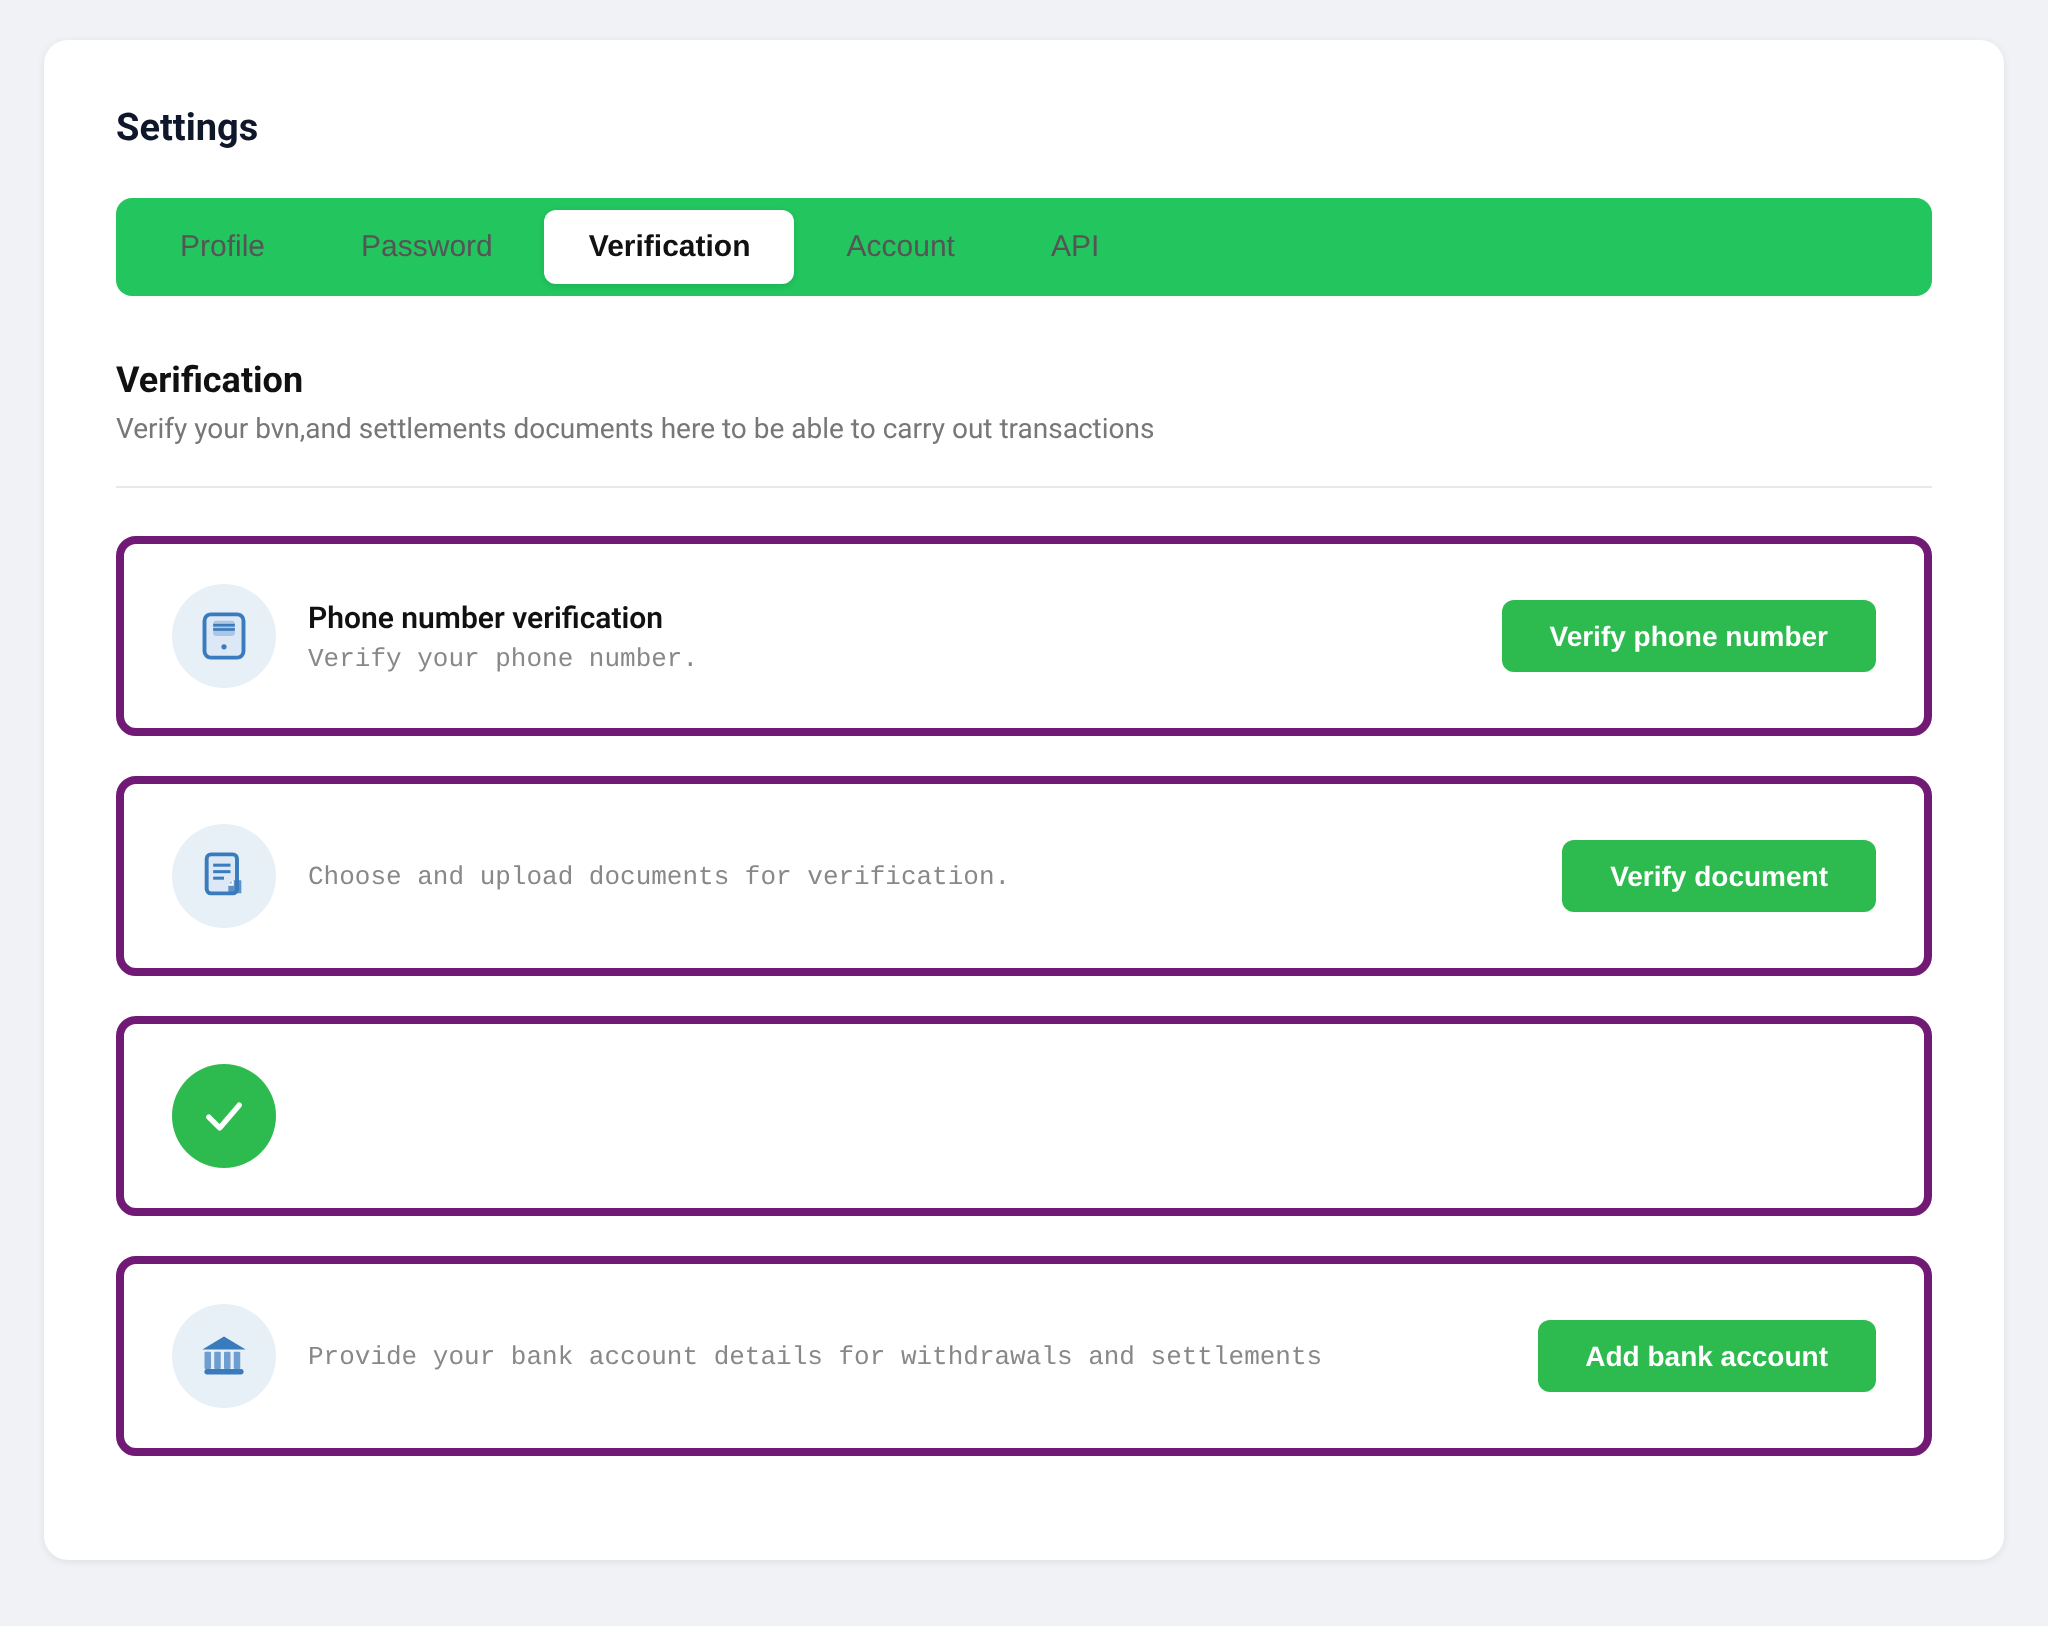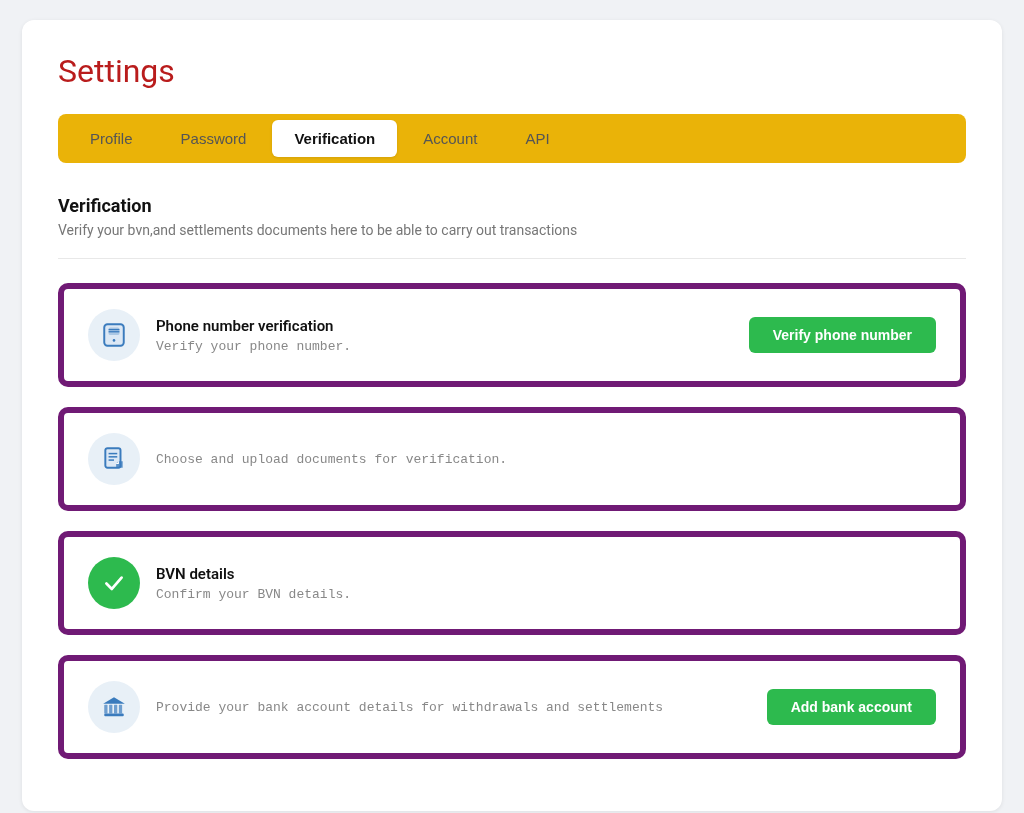--- a/index.html
+++ b/index.html
@@ -18,27 +18,27 @@
     }
     .page-container {
       background: #ffffff;
       border-radius: 12px;
       width: 980px;
       min-height: 760px;
       padding: 32px 36px;
       box-shadow: 0 1px 4px rgba(0,0,0,0.08);
     }
     .page-title {
-      font-size: 32px;
-      font-weight: 400;
-      color: #b91c1c;
+      font-size: 19px;
+      font-weight: 700;
+      color: #0f172a;
       margin-bottom: 24px;
     }
     .tabs-container {
-      background: #eab308;
+      background: #22c55e;
       border-radius: 8px;
       padding: 6px 10px;
       display: flex;
       gap: 4px;
       margin-bottom: 32px;
     }
     .tab {
       padding: 10px 22px;
       border-radius: 6px;
       font-size: 15px;
@@ -65,21 +65,21 @@
       font-size: 14px;
       color: #777;
       margin-bottom: 20px;
     }
     .divider {
       border: none;
       border-top: 1px solid #e8e8e8;
       margin-bottom: 24px;
     }
     .verification-item {
-      border: 6px solid #701a75;
+      border: 4px solid #701a75;
       border-radius: 10px;
       padding: 20px 24px;
       display: flex;
       align-items: center;
       gap: 16px;
       margin-bottom: 20px;
     }
     .item-icon {
       width: 52px;
       height: 52px;
@@ -170,31 +170,28 @@
           <line x1="7" y1="7" x2="15" y2="7" stroke="#3a7bbd" stroke-width="1.4"></line>
           <line x1="7" y1="10" x2="15" y2="10" stroke="#3a7bbd" stroke-width="1.4"></line>
           <line x1="7" y1="13" x2="12" y2="13" stroke="#3a7bbd" stroke-width="1.4"></line>
           <path d="M16 14 L20 14 L20 20 L14 20 L14 16 Z" fill="#3a7bbd" opacity="0.8"></path>
           <path d="M16 14 L16 16 L14 16" fill="none" stroke="white" stroke-width="1"></path>
         </svg>
       </div>
       <div class="item-content">
         <div class="item-desc">Choose and upload documents for verification.</div>
       </div>
+      <button class="btn-green">Verify document</button>
     </div>
 
     <div class="verification-item">
       <div class="item-icon success">
         <svg class="icon-svg" viewBox="0 0 24 24" fill="none">
           <path d="M5 12.5 L10 17.5 L19 7" stroke="white" stroke-width="2.5" stroke-linecap="round" stroke-linejoin="round"></path>
         </svg>
-      </div>
-      <div class="item-content">
-        <div class="item-title">BVN details</div>
-        <div class="item-desc">Confirm your BVN details.</div>
       </div>
     </div>
 
     <div class="verification-item">
       <div class="item-icon">
         <svg class="icon-svg" viewBox="0 0 24 24" fill="none">
           <rect x="3" y="18" width="18" height="2.5" rx="1" fill="#3a7bbd"></rect>
           <rect x="3" y="10" width="3" height="8" rx="0.5" fill="#3a7bbd" opacity="0.7"></rect>
           <rect x="7.5" y="10" width="3" height="8" rx="0.5" fill="#3a7bbd" opacity="0.7"></rect>
           <rect x="12" y="10" width="3" height="8" rx="0.5" fill="#3a7bbd" opacity="0.7"></rect>

